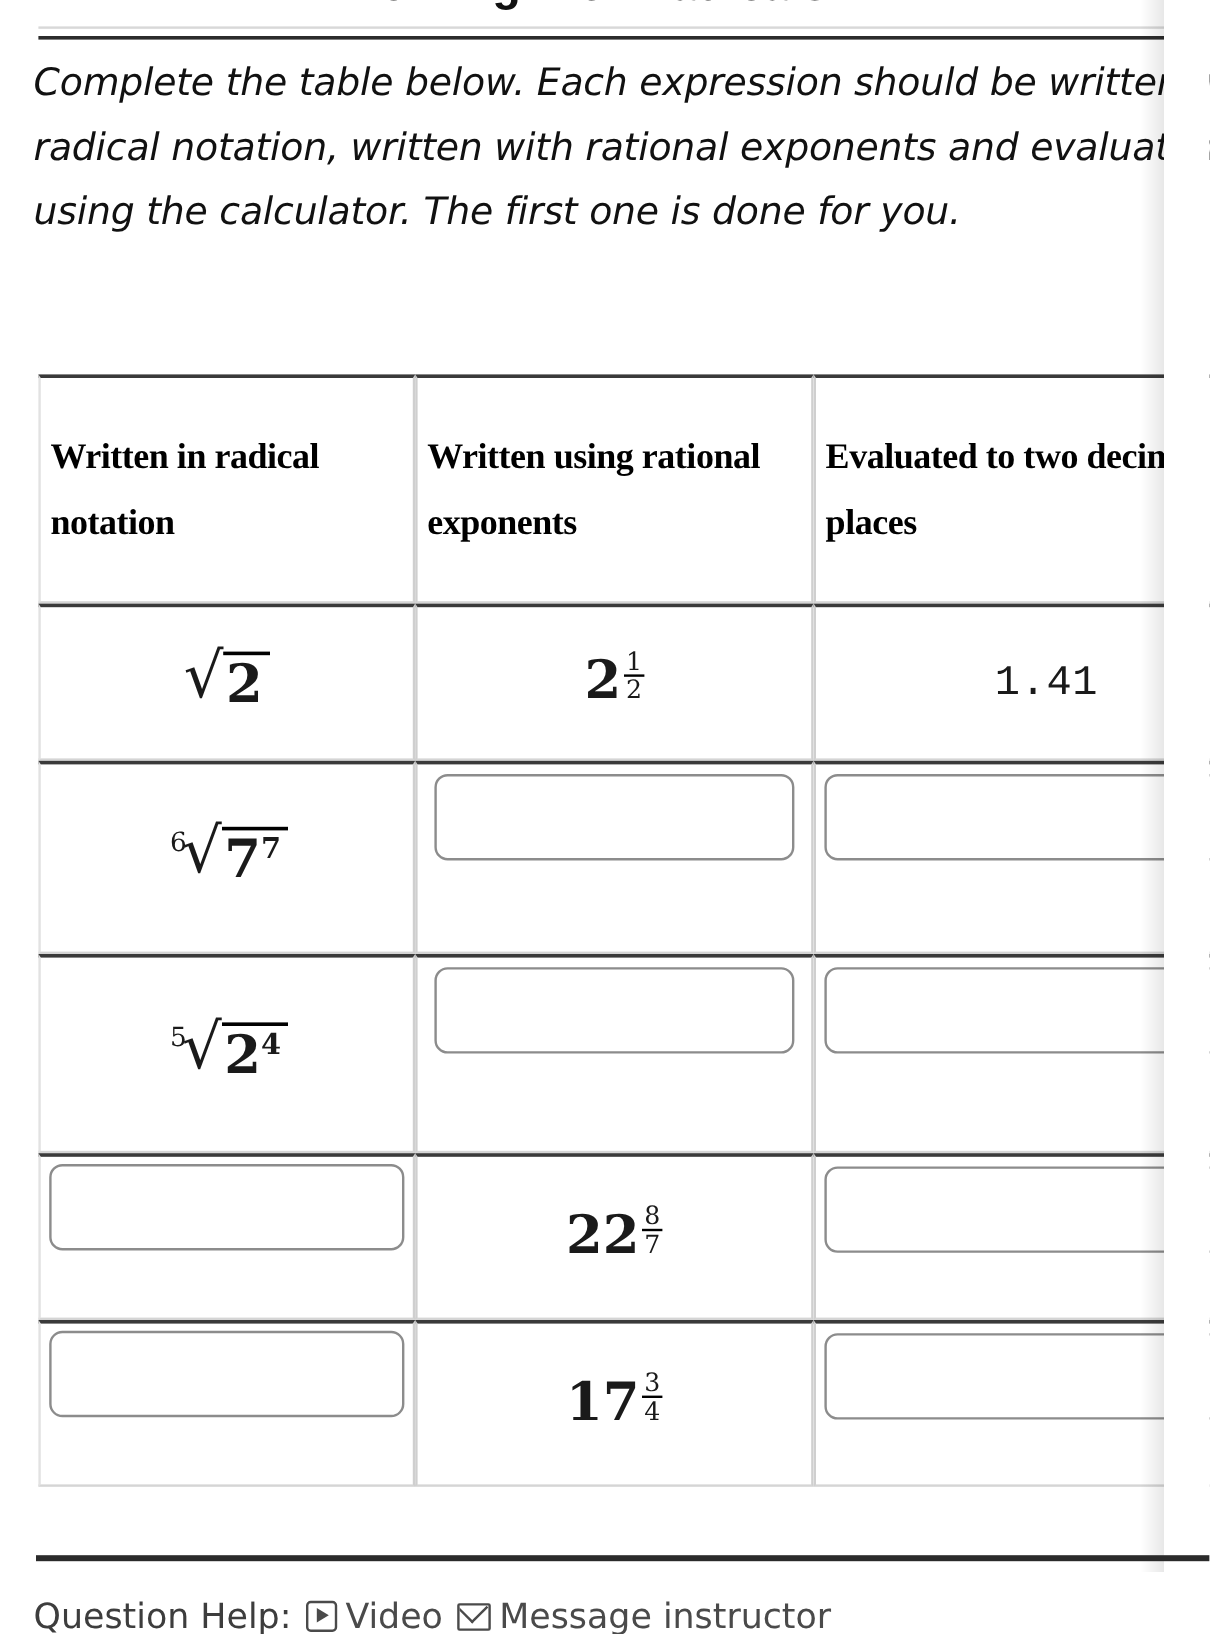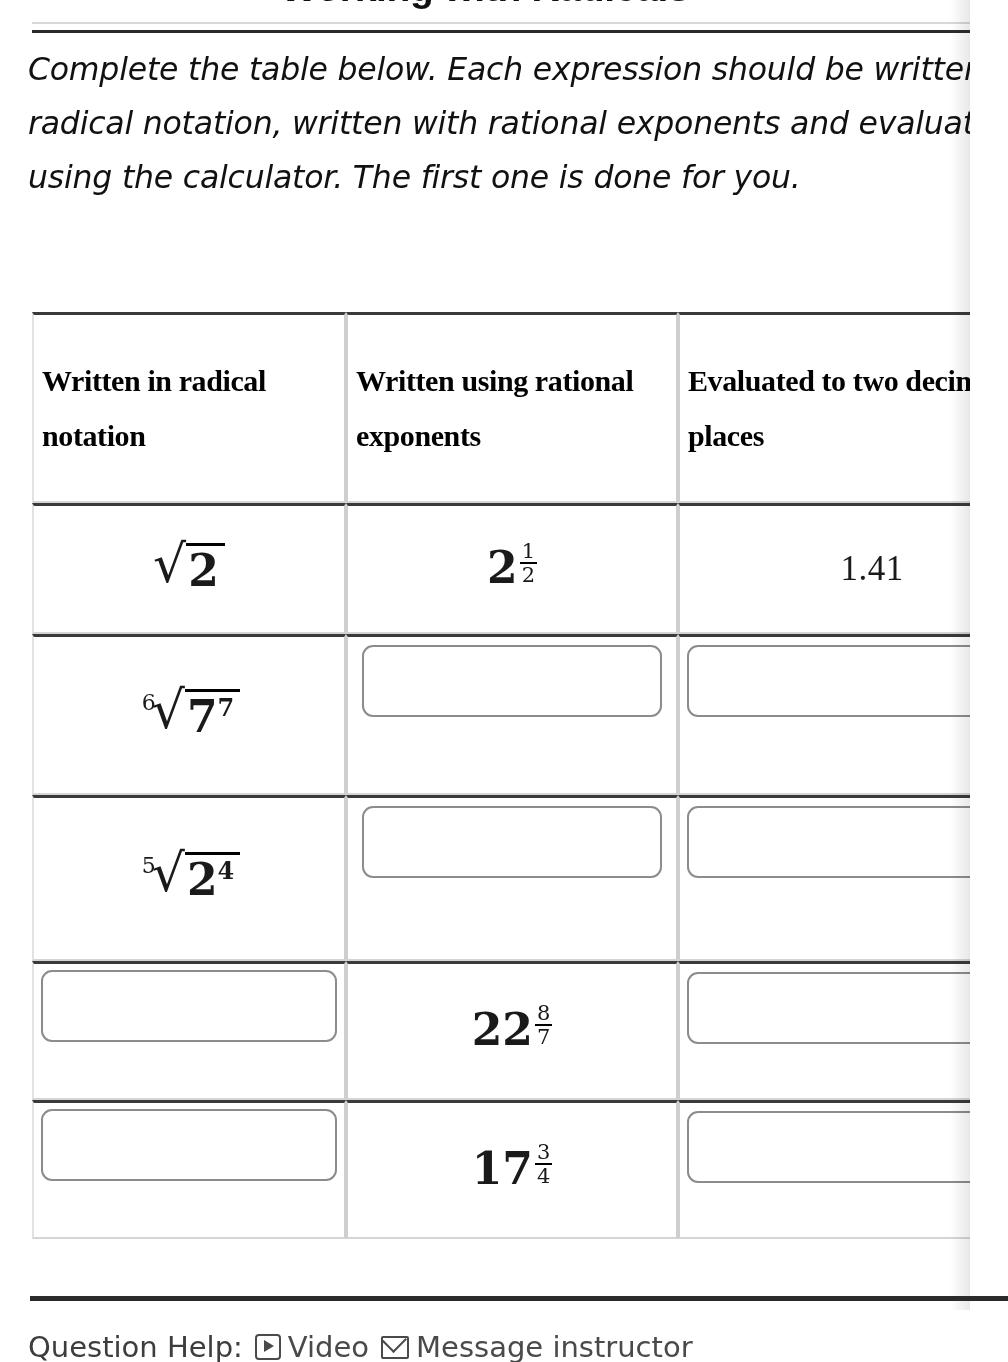--- a/index.html
+++ b/index.html
@@ -204,21 +204,21 @@
     line-height: 1.05;
     margin-left: 2px;
     position: relative;
     top: -6px;
   }
   .frac .num { padding: 0 2px; }
   .frac .den { padding: 0 2px; border-top: 2px solid #000; }
 
   
   .plainval {
-    font-family: Liberation Serif, serif;
+    font-family: Liberation Mono, monospace;
     font-size: 35px;
     color: #1a1a1a;
     letter-spacing: 0.5px;
     margin-left: 24px;
   }
 
   
   .ansbox {
     border: 2px solid #8c8c8c;
     border-radius: 11px;

